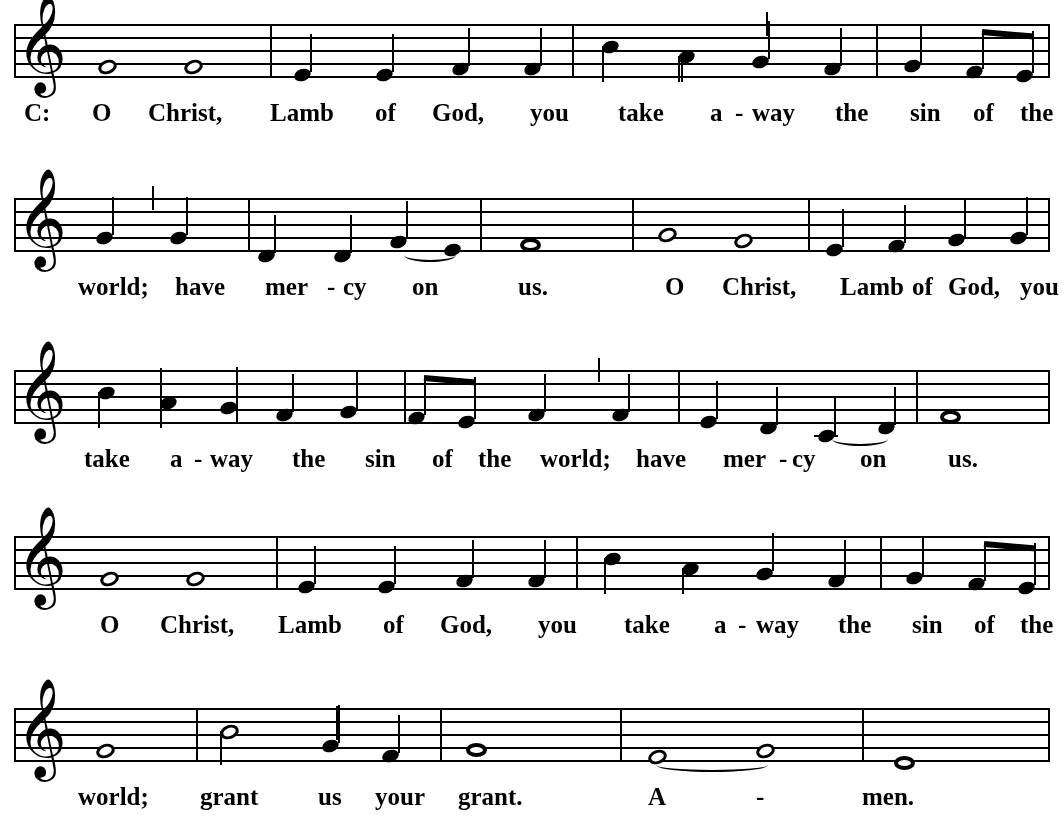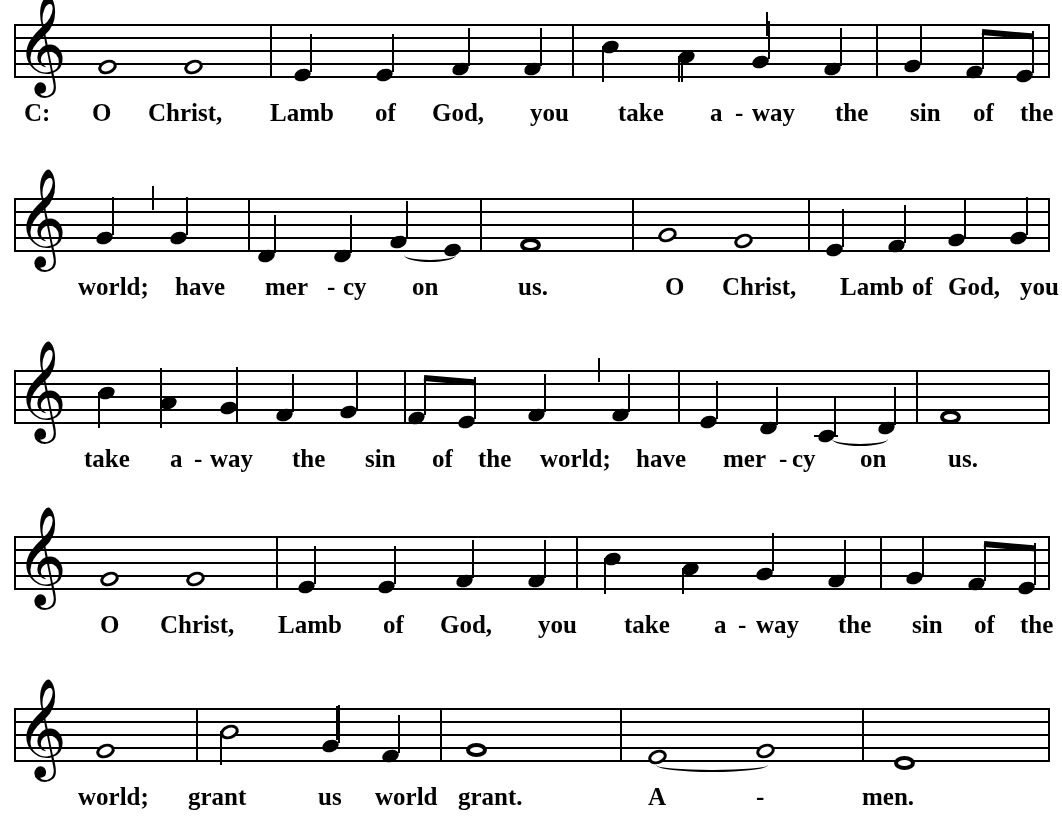--- a/index.html
+++ b/index.html
@@ -427,23 +427,23 @@
       <div class="stem" style="left:398px;top:27px;height:38px;"></div>
       <div class="note whole" style="left:466px;top:55px;"></div>
 
       <div class="note hollow" style="left:648px;top:62px;"></div>
       <div class="note hollow" style="left:756px;top:56px;"></div>
       <div class="tie" style="left:656px;top:70px;width:112px;"></div>
       <div class="note whole" style="left:894px;top:68px;"></div>
     </div>
     <div class="lyrics" id="lyr5">
         <span class="lyric" style="left: 78px;">world;</span>
-        <span class="lyric" style="left: 188px;">grant</span>
+        <span class="lyric" style="left: 200px;">grant</span>
         <span class="lyric" style="left: 318px;">us</span>
-        <span class="lyric" style="left: 375px;">world</span>
+        <span class="lyric" style="left: 375px;">your</span>
         <span class="lyric" style="left: 458px;">grant.</span>
         <span class="lyric" style="left: 648px;">A</span>
         <span class="lyric" style="left: 756px;">-</span>
         <span class="lyric" style="left: 862px;">men.</span>
       </div>
   </div>
 
 </div>
 
 </body></html>

